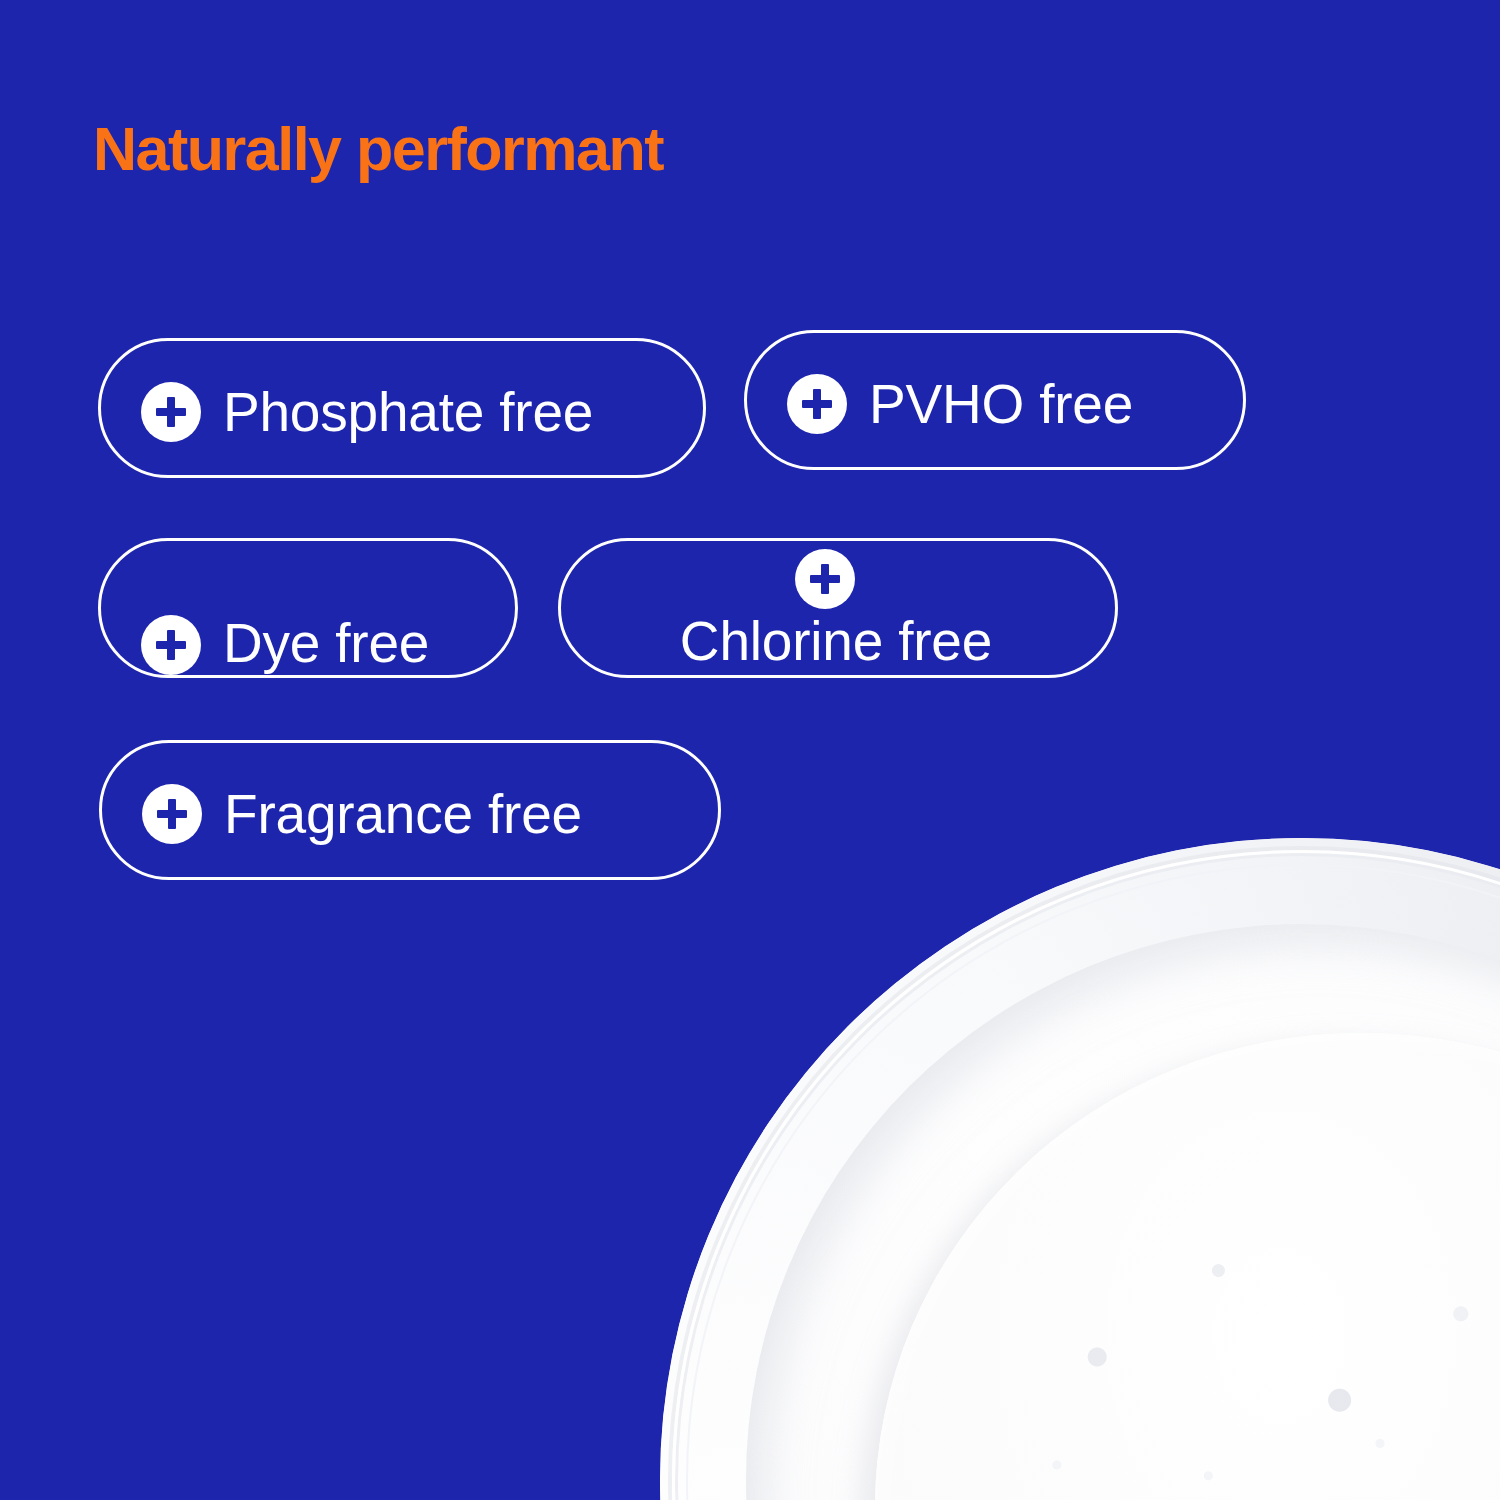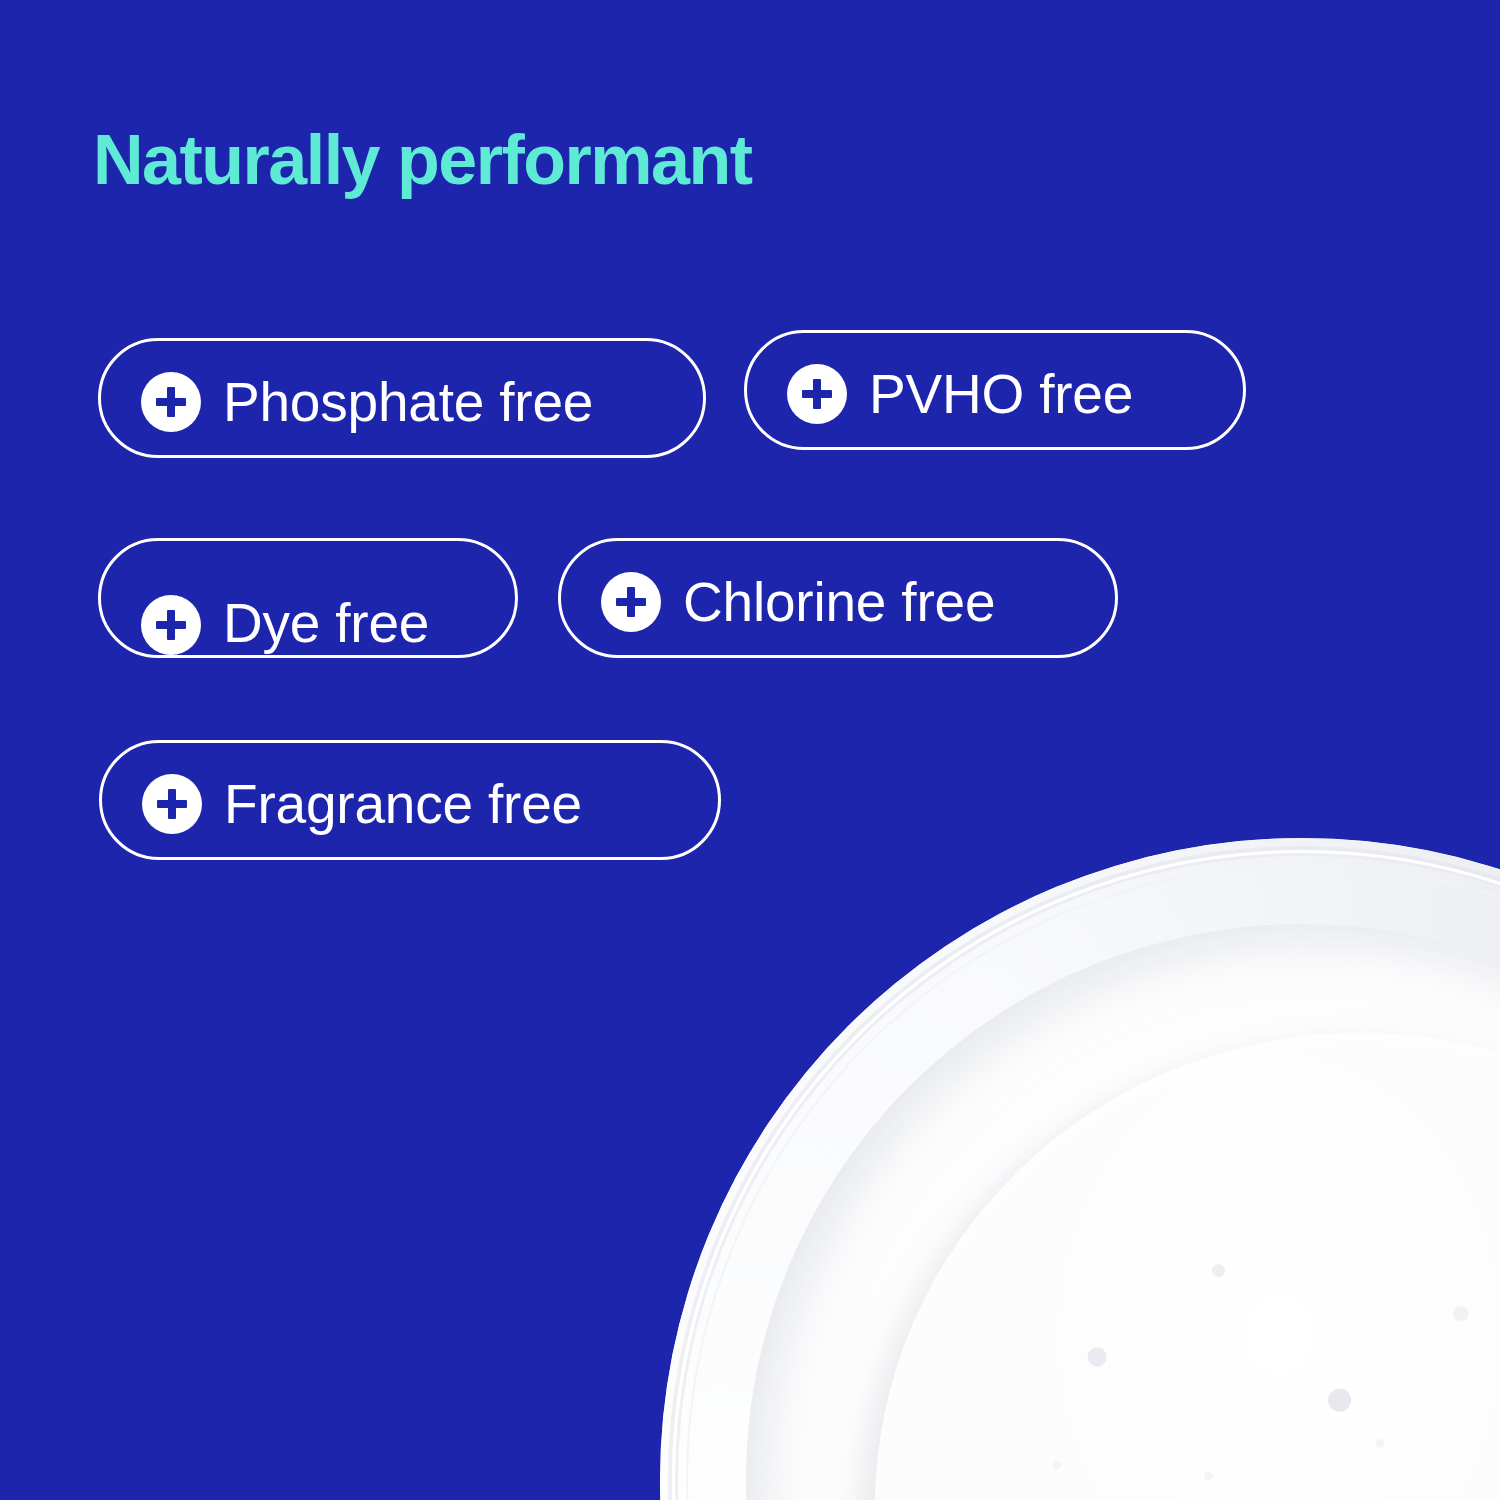--- a/index.html
+++ b/index.html
@@ -18,39 +18,39 @@
     height: 1500px;
     background: #1e25ad;
     overflow: hidden;
   }
 
   
   #page-title {
     position: absolute;
     left: 93px;
     top: 78px;
-    font-size: 70px;
+    font-size: 61px;
     line-height: 1.0;
     font-weight: bold;
-    color: #5eead4;
+    color: #f97316;
     letter-spacing: -1.5px;
     white-space: nowrap;
   }
 
   
   .pill {
     position: absolute;
     display: flex;
     align-items: center;
     box-sizing: border-box;
     border: 3px solid #ffffff;
     border-radius: 999px;
     background: transparent;
     padding: 8px 44px 0 40px;
-    height: 120px;
+    height: 140px;
   }
   .pill-icon {
     flex: 0 0 auto;
     width: 60px;
     height: 60px;
     border-radius: 50%;
     background: #ffffff;
     position: relative;
     margin-right: 22px;
   }
@@ -77,21 +77,21 @@
     font-size: 55px;
     color: #ffffff;
     white-space: nowrap;
     font-weight: 400;
     letter-spacing: -0.2px;
   }
 
   .pill.p0 { left: 98px;  top: 338px; width: 608px; }
   .pill.p1 { left: 744px; top: 330px; width: 502px; }
   .pill.p2 { left: 98px;  top: 538px; width: 420px; align-items: flex-end; }
-  .pill.p3 { left: 558px; top: 538px; width: 560px; }
+  .pill.p3 { left: 558px; top: 538px; width: 560px; flex-direction: column; }
   .pill.p4 { left: 99px;  top: 740px; width: 622px; }
 
   
   #bowl-photo {
     position: absolute;
     left: 660px;
     top: 838px;
     width: 1284px;
     height: 1284px;
     border-radius: 50%;

